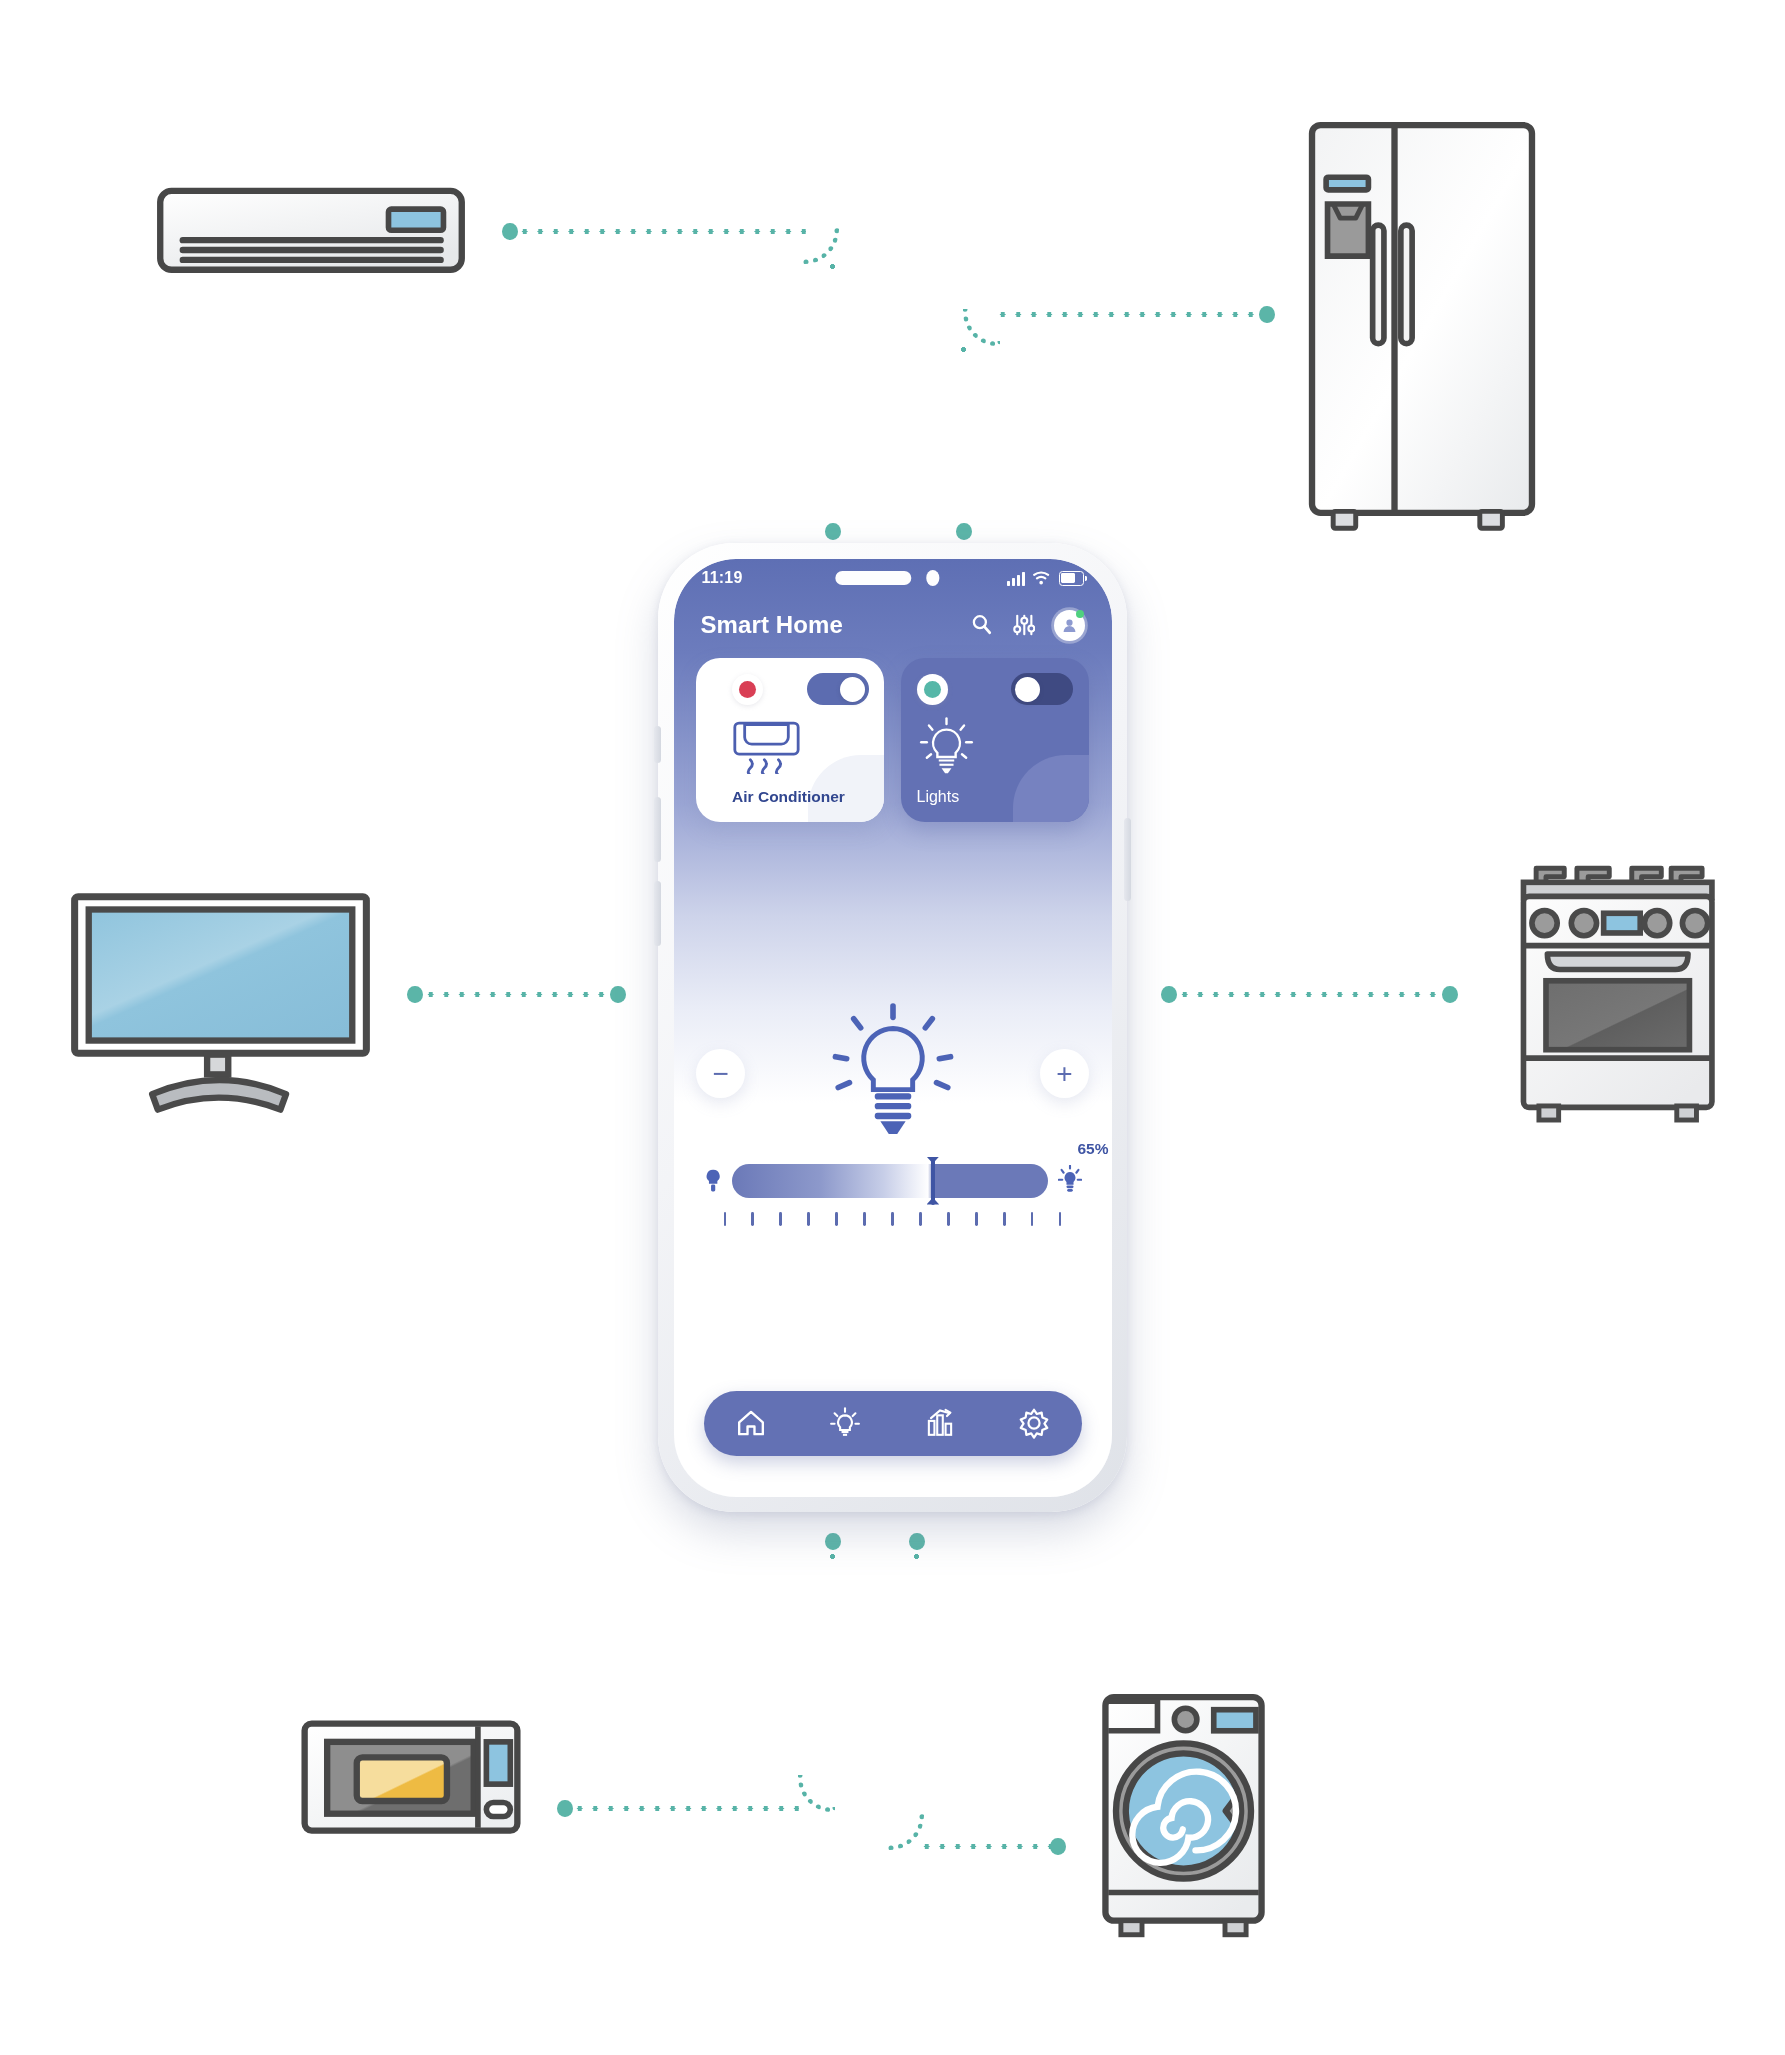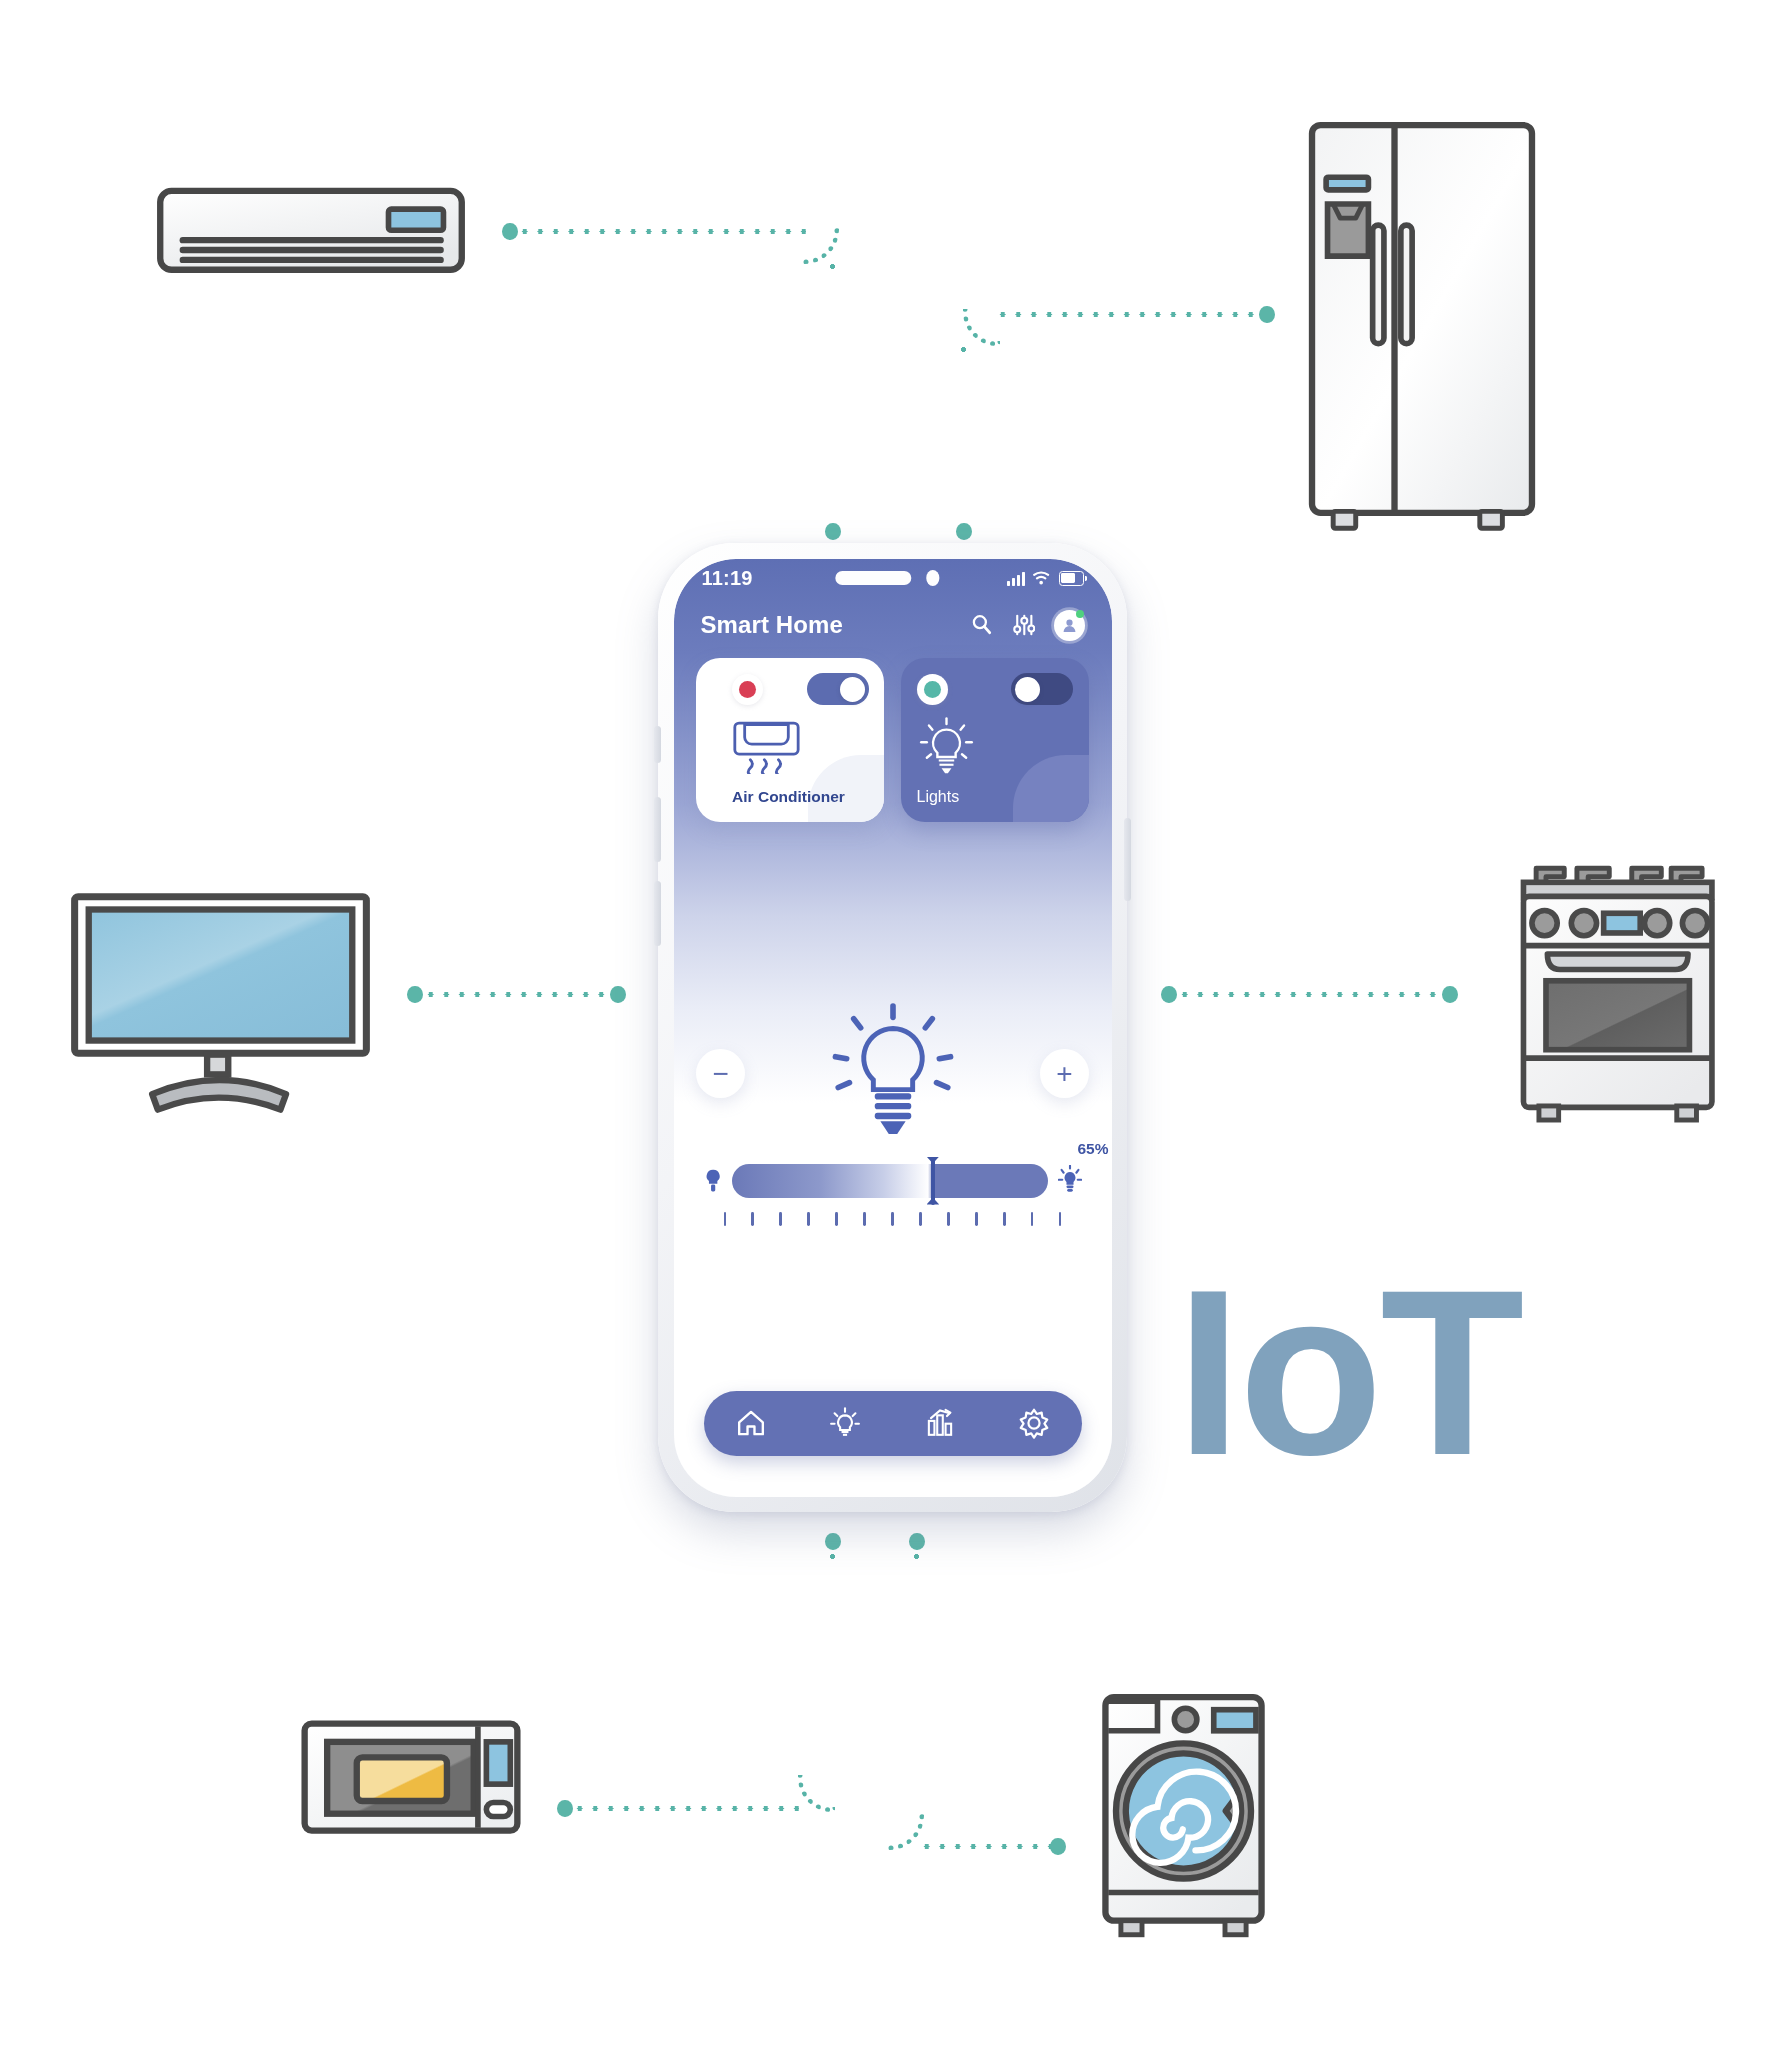--- a/index.html
+++ b/index.html
@@ -53,21 +53,21 @@
   .sb-l2{left:-4.2px;top:254px;width:7px;height:65px;}
   .sb-l3{left:-4.2px;top:338px;width:7px;height:65px;}
   .sb-r1{right:-4.2px;top:275px;width:7px;height:83px;}
 
   
   .statusbar{
     position:absolute;left:0;right:0;top:0;height:39px;
     display:flex;align-items:center;justify-content:space-between;
     padding:0 28px;box-sizing:border-box;color:#ffffff;
   }
-  .clock{font-size:20px;font-weight:bold;letter-spacing:0.2px;}
+  .clock{font-size:16px;font-weight:bold;letter-spacing:0.2px;}
   .notch{display:flex;align-items:center;gap:15.5px;position:absolute;left:50%;transform:translateX(-55%);}
   .notch .pill{width:76px;height:13.4px;border-radius:8.5px;background:#fdfdfe;}
   .notch .cam{width:13.4px;height:15.5px;border-radius:50%;background:#fdfdfe;}
   .sysicons{display:flex;align-items:flex-end;gap:7.8px;}
   .bars{display:flex;align-items:flex-end;gap:2.1px;height:15.5px;}
   .bars i{display:block;width:2.8px;background:#fff;border-radius:0.7px;}
   .bars i:nth-child(1){height:5px}.bars i:nth-child(2){height:7.8px}
   .bars i:nth-child(3){height:10.6px}.bars i:nth-child(4){height:13.4px}
   .batt{width:23px;height:12.7px;border:1.8px solid #fff;border-radius:3.5px;position:relative;}
   .batt::after{content:"";position:absolute;right:-4.2px;top:3.5px;width:2.1px;height:5.6px;background:#fff;border-radius:0 1.4px 1.4px 0;}
@@ -320,21 +320,20 @@
     <circle cx="126" cy="40" r="16" fill="#9b9b9b" stroke="#474747" stroke-width="8"></circle>
     <rect x="166" y="26" width="60" height="30" fill="#8dc4e0" stroke="#474747" stroke-width="8"></rect>
     <circle cx="123" cy="170" r="96" fill="#9b9b9b" stroke="#474747" stroke-width="9"></circle>
     <path d="M123 88 a82 82 0 1 1 -0.1 0 z M201 146 l-18 24 18 24" fill="#8dc4e0" stroke="#474747" stroke-width="9" stroke-linejoin="round"></path>
     <path d="M140 226 a56 56 0 1 0 -54 -62 a40 40 0 1 0 44 44 a26 26 0 1 0 -24 -28 a14 14 0 1 0 16 16" fill="none" stroke="#ffffff" stroke-width="9" stroke-linecap="round"></path>
     <line x1="16" y1="286" x2="230" y2="286" stroke="#474747" stroke-width="8"></line>
     <rect x="34" y="326" width="30" height="20" fill="#cfd1d4" stroke="#474747" stroke-width="7"></rect>
     <rect x="182" y="326" width="30" height="20" fill="#cfd1d4" stroke="#474747" stroke-width="7"></rect>
   </svg>
 
-  <div class="iot">IoT</div>
 
   <div class="phone">
     <div class="sidebtn sb-l1"></div>
     <div class="sidebtn sb-l2"></div>
     <div class="sidebtn sb-l3"></div>
     <div class="sidebtn sb-r1"></div>
 
     <div class="phone-inner">
       <div class="screen">
 

